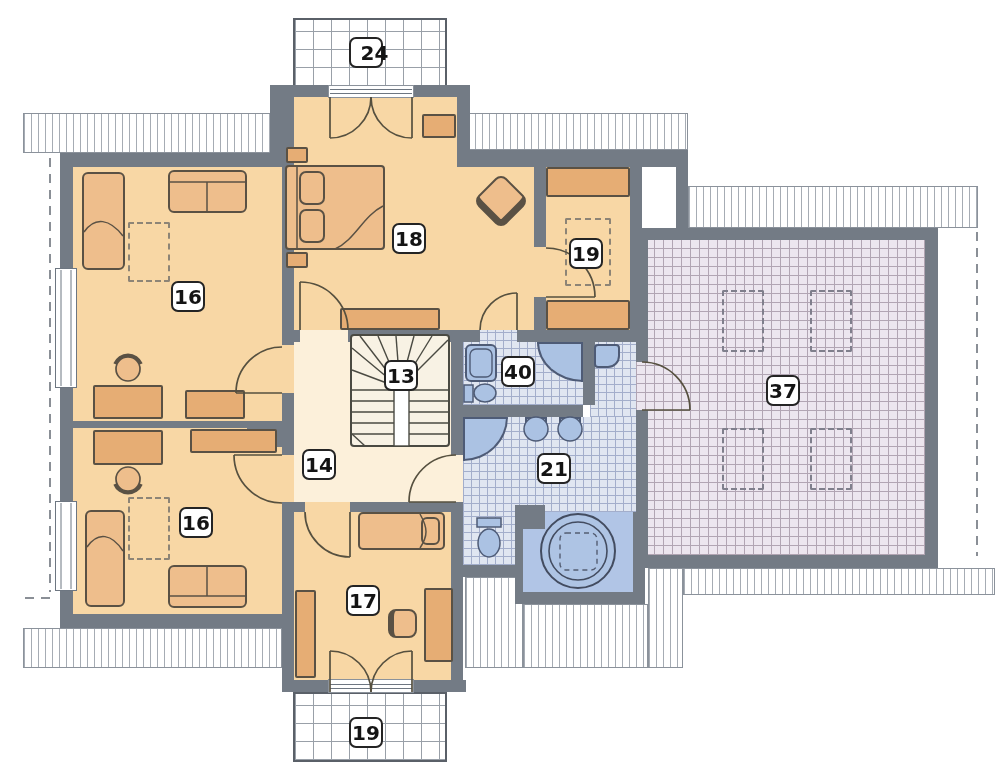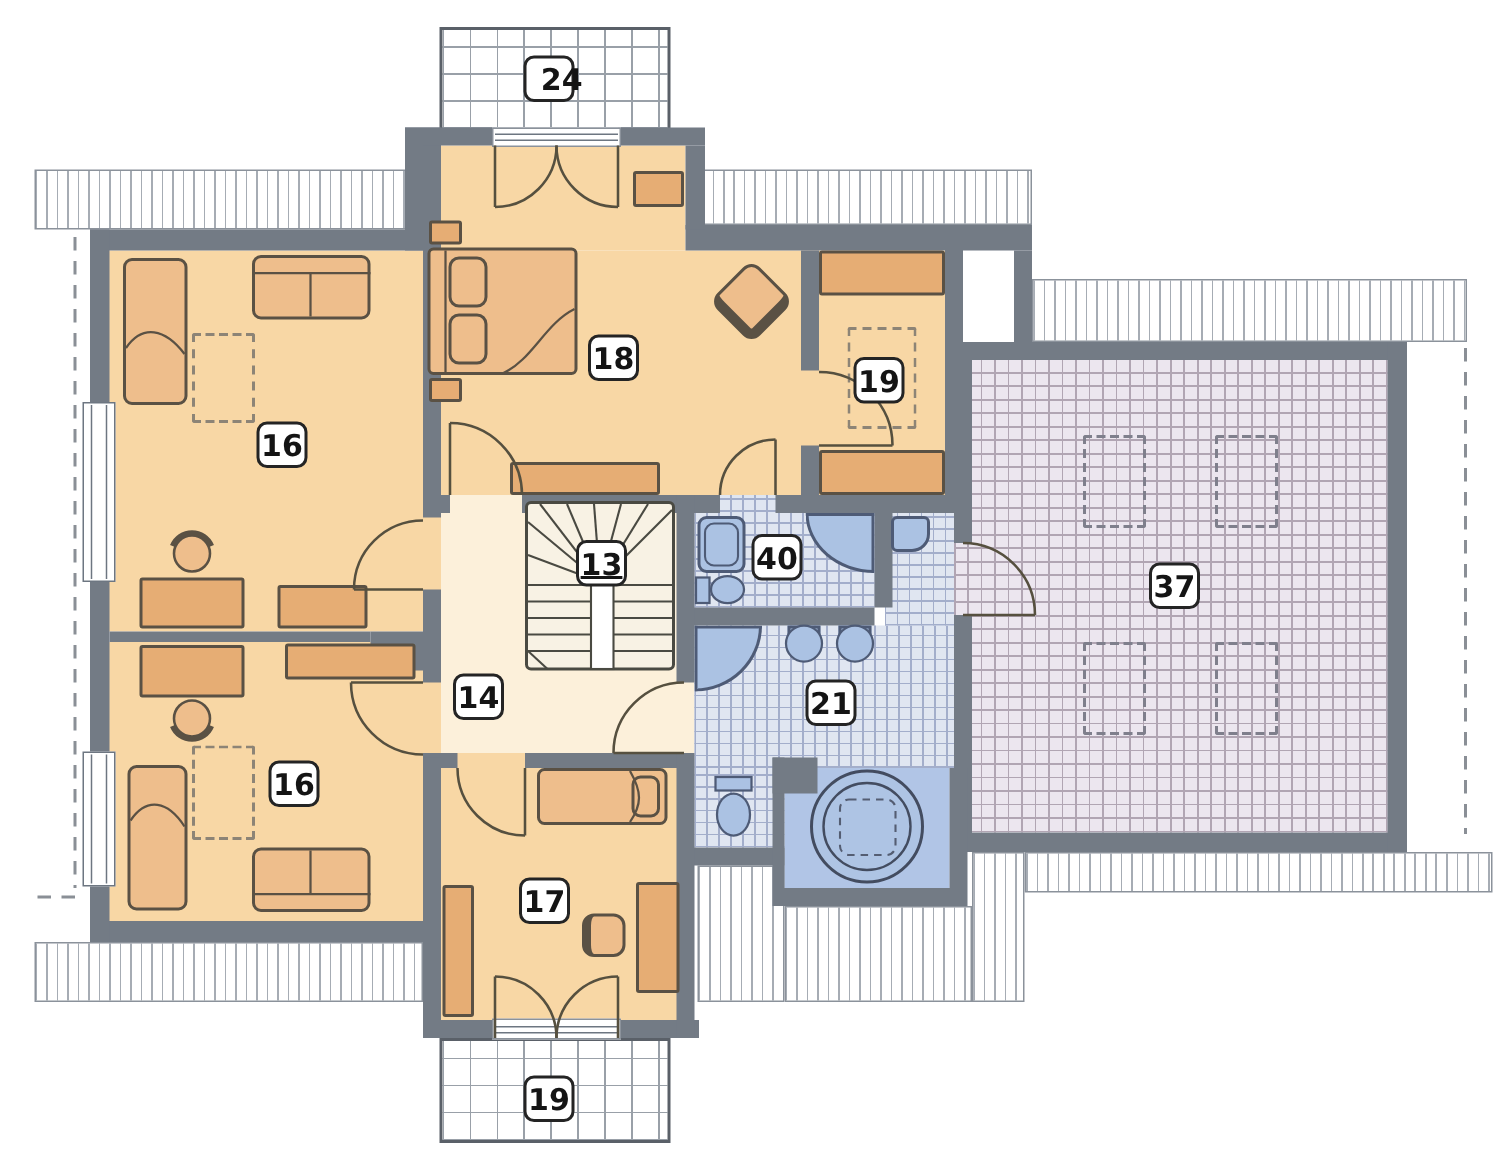--- a/index.html
+++ b/index.html
@@ -249,21 +249,21 @@
       <circle cx="536" cy="429" r="12" fill="#abc2e3" stroke="#4e5b76" stroke-width="1.5"></circle>
       <circle cx="570" cy="429" r="12" fill="#abc2e3" stroke="#4e5b76" stroke-width="1.5"></circle>
       <rect x="477" y="518" width="24" height="9" fill="#abc2e3" stroke="#4e5b76" stroke-width="1.5"></rect>
       <ellipse cx="489" cy="543" rx="11" ry="14" fill="#abc2e3" stroke="#4e5b76" stroke-width="1.5"></ellipse>
       <circle cx="578" cy="551" r="37" fill="#aec4e4" stroke="#434c60" stroke-width="2"></circle>
       <circle cx="578" cy="551" r="29" fill="none" stroke="#434c60" stroke-width="1.6"></circle>
       <rect x="560" y="533" width="37" height="37" rx="6" fill="none" stroke="#545d72" stroke-width="1.4" stroke-dasharray="5 4"></rect>
     </g>
   </svg>
 
-  <div class="abs label" style="left:384px;top:360px;text-decoration:underline;">
+  <div class="abs label" style="left:384px;top:360px;">
       <span>13</span>
     </div>
   <div class="abs label" style="left:302px;top:449px;">
       <span>14</span>
     </div>
   <div class="abs label" style="left:346px;top:585px;">
       <span>17</span>
     </div>
   <div class="abs label" style="left:179px;top:507px;">
       <span>16</span>

